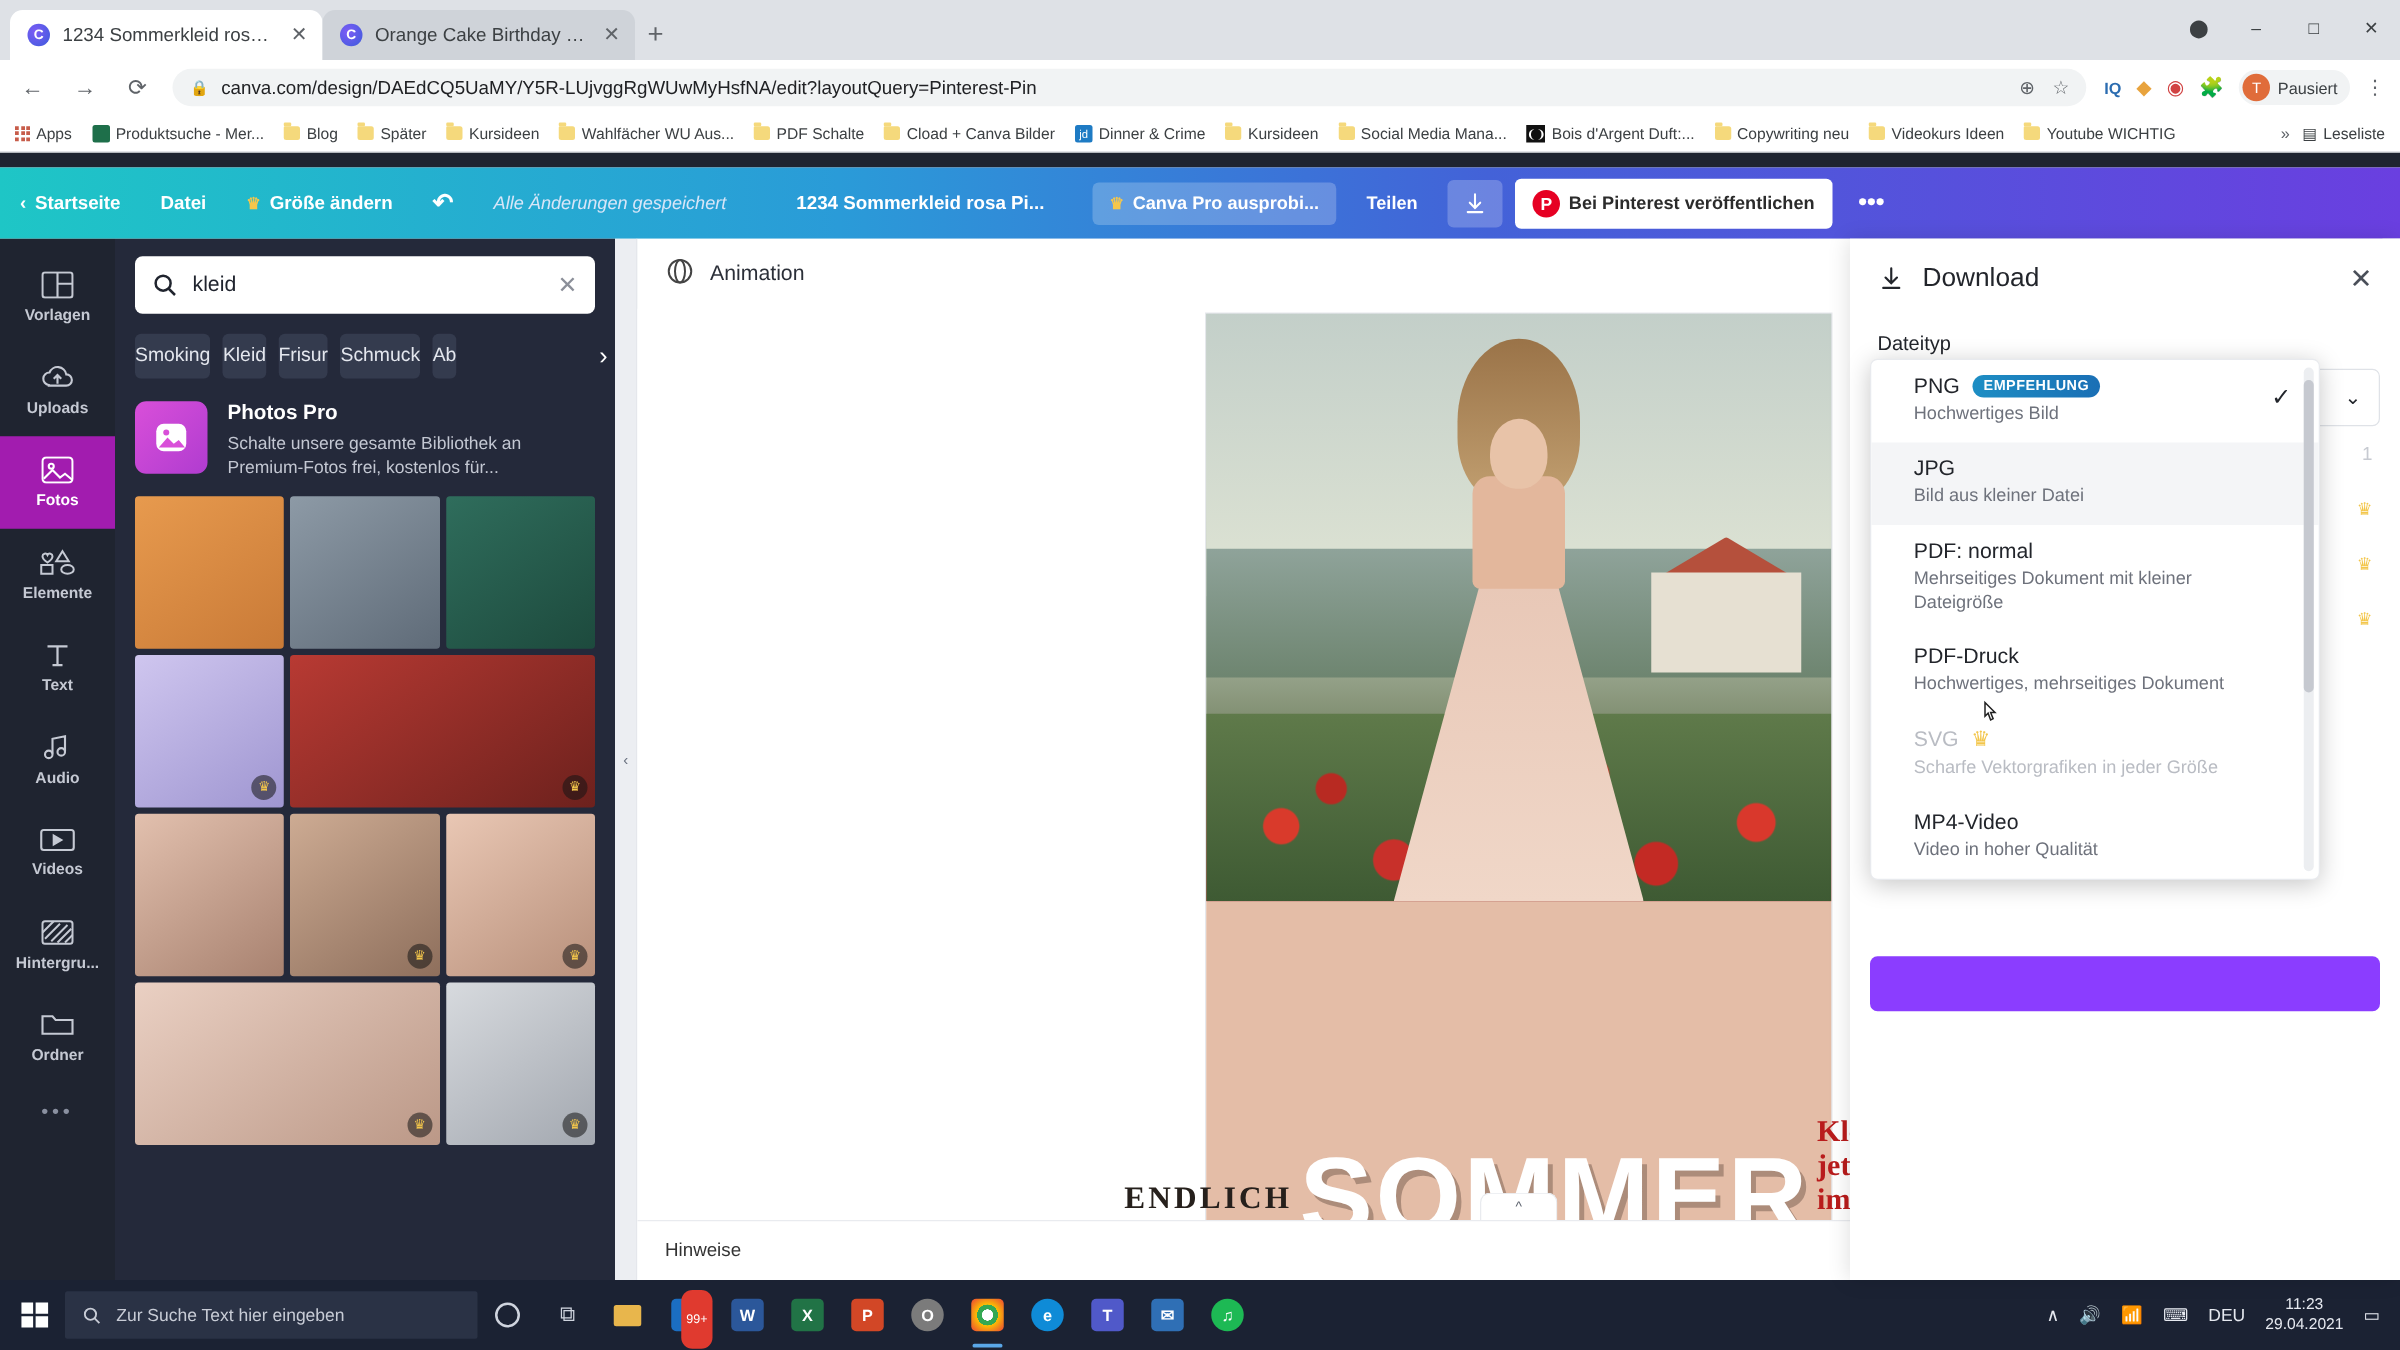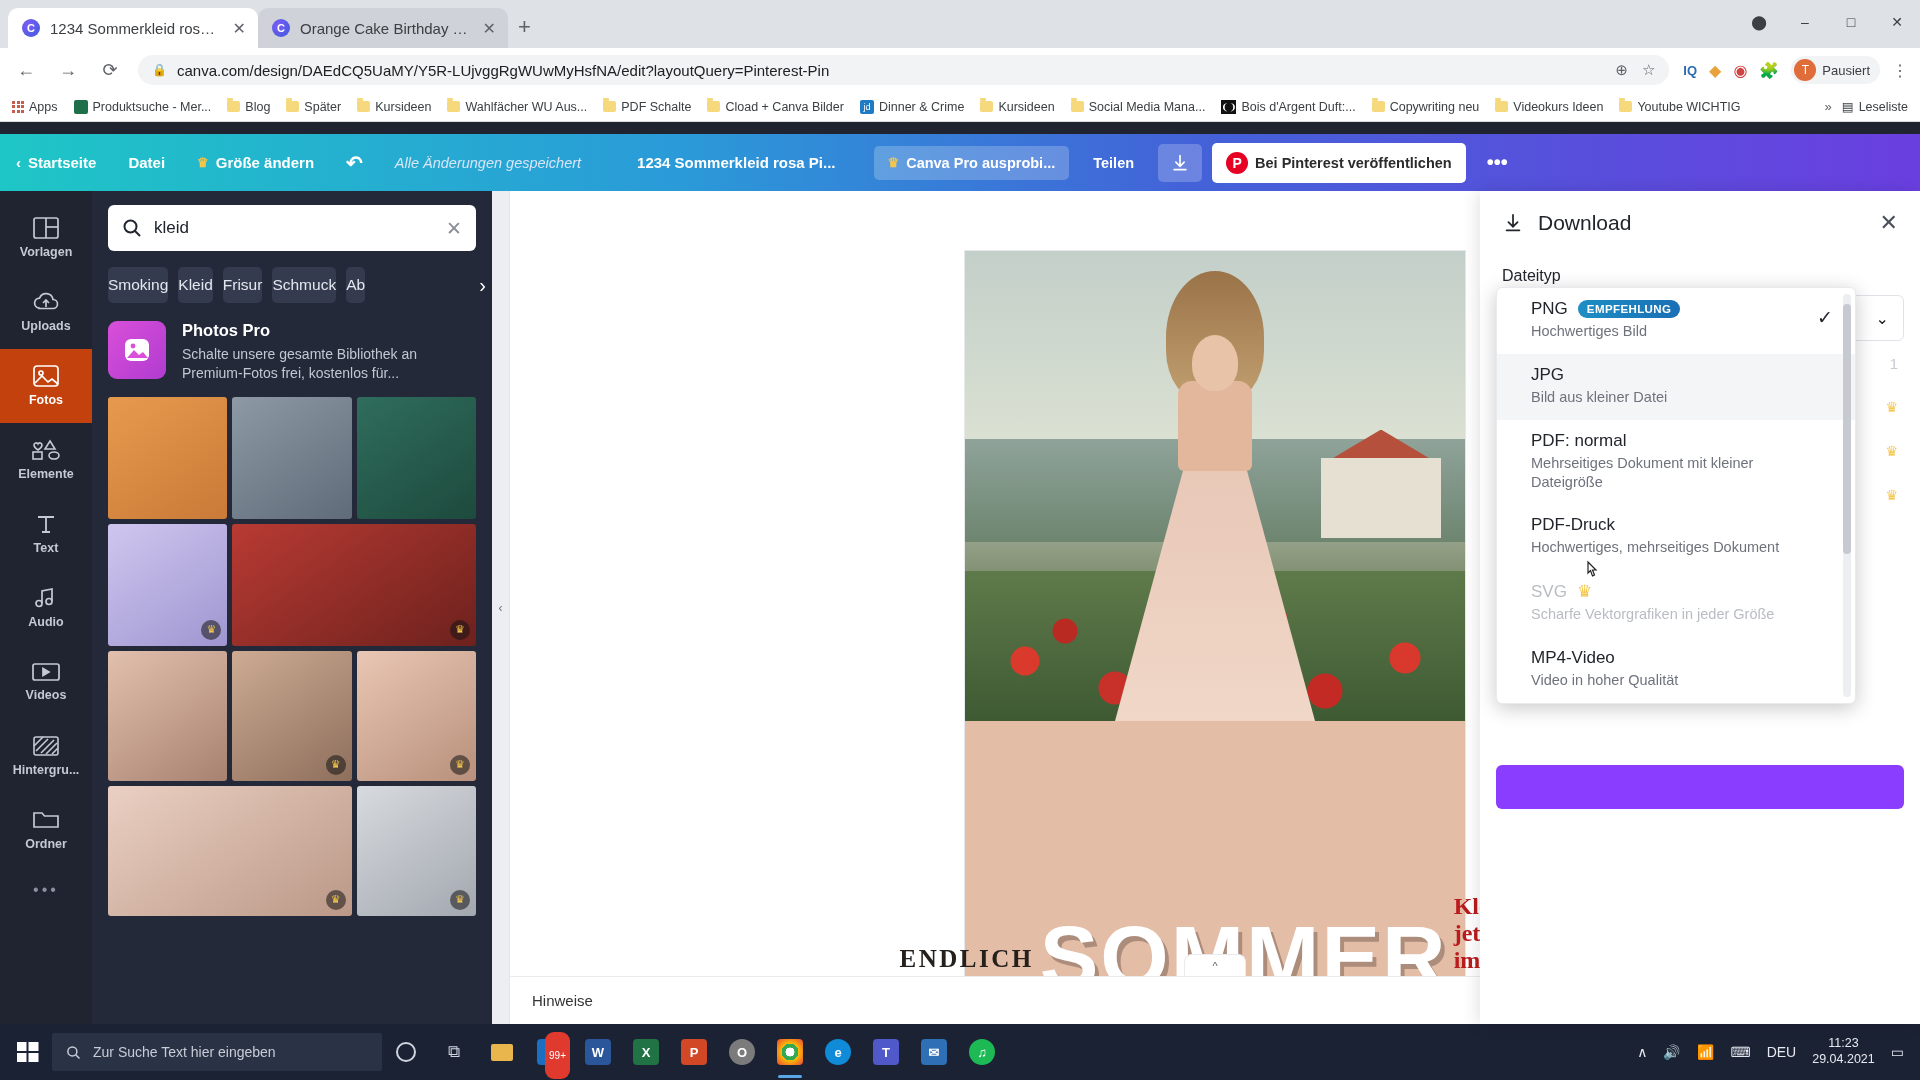--- a/index.html
+++ b/index.html
@@ -59,21 +59,21 @@
   .ctop .btn.pin { background:#fff; color:#2b2b2b; font-weight:bold; }
   .ctop .pinlogo { width:22px;height:22px;border-radius:50%;background:#e60023;color:#fff;
                    display:flex;align-items:center;justify-content:center;font-size:14px;font-weight:bold;}
   .crown { color:#f5c64b; font-size:13px; }
 
   .cbody { position:absolute; top:57px; left:0; right:0; bottom:0; display:flex; }
   .railwrap { width:92px; background:#1f2430; position:relative; flex:none; }
   .rail { display:flex; flex-direction:column; align-items:center; padding-top:10px; }
   .rail .ri { width:92px; height:74px; display:flex; flex-direction:column; align-items:center;
               justify-content:center; gap:6px; color:#c5c9d3; font-size:12.5px; font-weight:bold; }
-  .rail .ri.active { background:#c2410c; color:#fff; }
+  .rail .ri.active { background:#a21caf; color:#fff; }
   .rail .ri svg { display:block; }
   .rail .dots { color:#8a90a0; letter-spacing:3px; margin-top:14px; font-size:16px; }
 
   .panel { width:400px; background:#24293a; flex:none; position:relative; overflow:hidden; }
   .searchrow { padding:14px 16px 0 16px; }
   .searchbox { background:#fff; border-radius:6px; height:46px; display:flex; align-items:center;
                padding:0 14px; gap:12px; }
   .searchbox input { border:0; outline:0; flex:1; font-size:17px; color:#20242e; font-family:inherit; background:transparent;}
   .searchbox .xc { color:#8b8f99; font-size:19px; }
   .chips { display:flex; gap:10px; padding:16px 0 0 16px; align-items:center; overflow:hidden; position:relative;}
@@ -479,20 +479,29 @@
             </div>
           <div class="ph" style="height:130px;background:linear-gradient(145deg,#d7dade,#a3a8b0);">
               <span class="cw">♛</span>
             </div>
         </div>
       </div>
 
       <div class="collapse">‹</div>
 
       <div class="editor">
+        <div class="animbar">
+          <span>
+            <svg width="24" height="24" viewBox="0 0 24 24" fill="none" stroke="#444" stroke-width="1.6">
+                <circle cx="12" cy="12" r="9"></circle>
+                <ellipse cx="12" cy="12" rx="4" ry="9"></ellipse>
+              </svg>
+          </span>
+          <span>Animation</span>
+        </div>
 
         <div class="canvas-area">
           <div class="design">
             <div class="photo-top">
               <div class="sky"></div>
               <div class="hills"></div>
               <div class="roof"></div>
               <div class="house"></div>
               <div class="flowers"></div>
               <div class="model">

